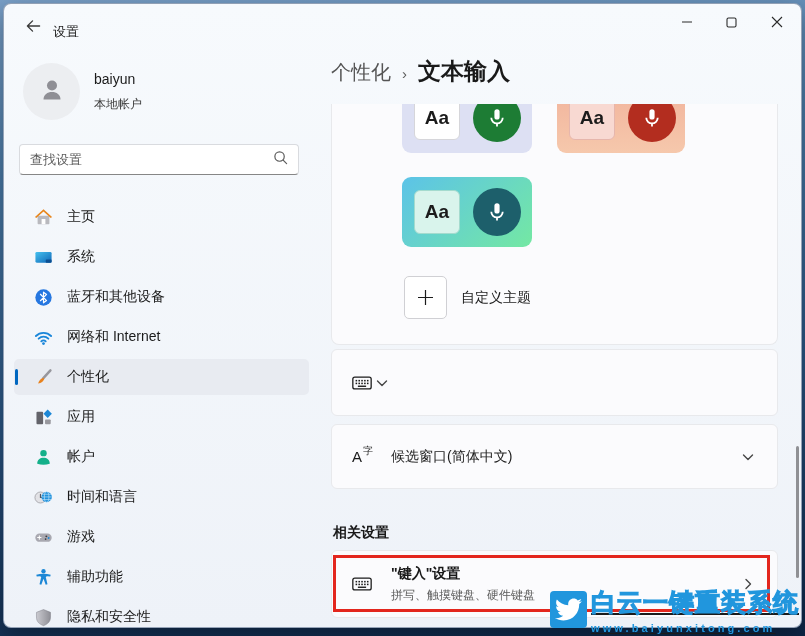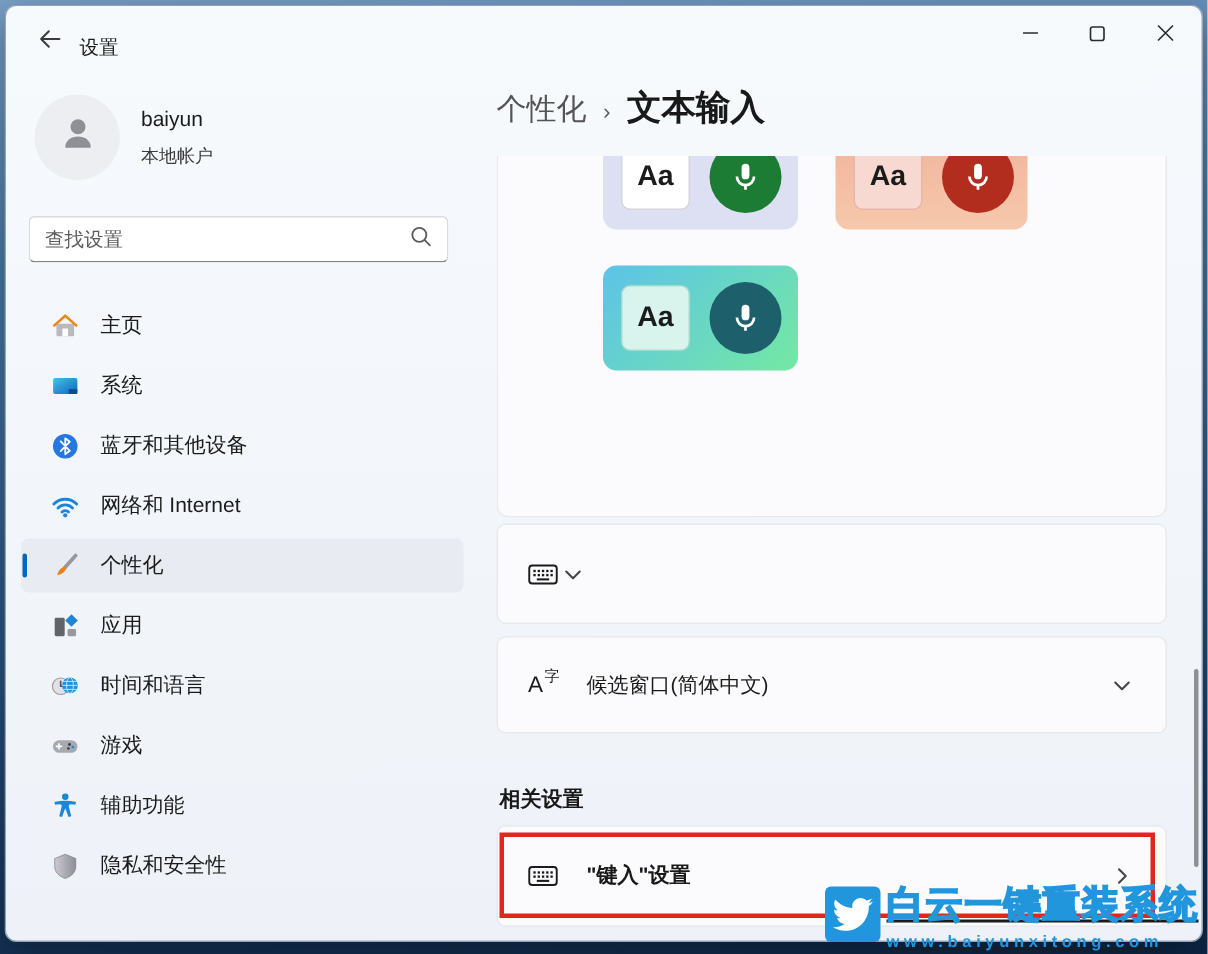--- a/index.html
+++ b/index.html
@@ -216,20 +216,29 @@
           <svg viewBox="0 0 20 20">
             <rect x="2.6" y="4" width="7" height="13" rx="1" fill="#63636a"></rect>
             <rect x="11.6" y="12" width="6" height="5" rx="1" fill="#98989e"></rect>
             <path d="M14.4 1.6 L18.8 6 L14.4 10.4 L10 6 Z" fill="#1c87d6"></path>
           </svg>
         </span>
         <span>应用</span>
       </div>
       <div class="nav-item">
         <span class="nav-icon">
+          <svg viewBox="0 0 20 20" fill="#14b08a">
+            <circle cx="10" cy="5.4" r="3.4"></circle>
+            <path d="M3.4 16.6 c0-4.2 3.1-6.3 6.6-6.3 s6.6 2.1 6.6 6.3 c-4.4 1.5-8.8 1.5-13.2 0 Z"></path>
+          </svg>
+        </span>
+        <span>帐户</span>
+      </div>
+      <div class="nav-item">
+        <span class="nav-icon">
           <svg viewBox="0 0 20 20">
             <circle cx="6.8" cy="10" r="5.8" fill="#e2e2e6" stroke="#9a9aa0" stroke-width="0.8"></circle>
             <path d="M6.8 6.6 V10 H9.6" stroke="#55555c" stroke-width="1.2" fill="none" stroke-linecap="round"></path>
             <circle cx="13.3" cy="9.4" r="5.5" fill="#2091dc"></circle>
             <g stroke="#bfe2f8" stroke-width="0.7" fill="none">
               <ellipse cx="13.3" cy="9.4" rx="2.4" ry="5.5"></ellipse>
               <path d="M8 9.4 H18.6 M8.6 6.6 H18 M8.6 12.2 H18"></path>
             </g>
           </svg>
         </span>
@@ -301,20 +310,28 @@
     </div>
     <div class="tile tile-3">
       <div class="aa-box">Aa</div>
       <div class="mic-circle">
         <svg viewBox="0 0 20 20">
             <rect x="8" y="3.2" width="4" height="8" rx="2" fill="#fff"></rect>
             <path d="M5.6 9.8 a4.4 4.4 0 0 0 8.8 0" stroke="#fff" stroke-width="1.4" fill="none"></path>
             <line x1="10" y1="14.4" x2="10" y2="16.6" stroke="#fff" stroke-width="1.4"></line>
           </svg>
       </div>
+    </div>
+    <div class="custom-theme">
+      <div class="plus-box">
+        <svg width="19" height="19" viewBox="0 0 19 19">
+            <path d="M9.5 2 V17 M2 9.5 H17" stroke="#1b1b1b" stroke-width="1.2"></path>
+          </svg>
+      </div>
+      <span class="custom-label">自定义主题</span>
     </div>
   </div>
 
   <div class="card card-row card-exp1">
     <span class="row-icon">
       <svg viewBox="0 0 24 24">
           <rect x="2" y="5.5" width="20" height="13" rx="2.2" fill="none" stroke="#1b1b1b" stroke-width="1.4"></rect>
           <g fill="#1b1b1b">
             <rect x="5" y="8.6" width="1.7" height="1.7"></rect>
             <rect x="8.1" y="8.6" width="1.7" height="1.7"></rect>
@@ -366,20 +383,21 @@
             <rect x="8.1" y="11.6" width="1.7" height="1.7"></rect>
             <rect x="11.2" y="11.6" width="1.7" height="1.7"></rect>
             <rect x="14.3" y="11.6" width="1.7" height="1.7"></rect>
             <rect x="17.4" y="11.6" width="1.7" height="1.7"></rect>
             <rect x="7.5" y="14.8" width="9" height="1.5"></rect>
           </g>
         </svg>
     </span>
     <span class="typing-text">
       <div class="typing-title">"键入"设置</div>
+      <div class="typing-sub">拼写、触摸键盘、硬件键盘</div>
     </span>
     <span class="row-chevron">
       <svg width="14" height="14" viewBox="0 0 14 14">
           <path d="M5 2.5 L9.5 7 L5 11.5" stroke="#464646" stroke-width="1.4" fill="none" stroke-linecap="round" stroke-linejoin="round"></path>
         </svg>
     </span>
   </div>
 
   <div class="red-highlight"></div>
 

